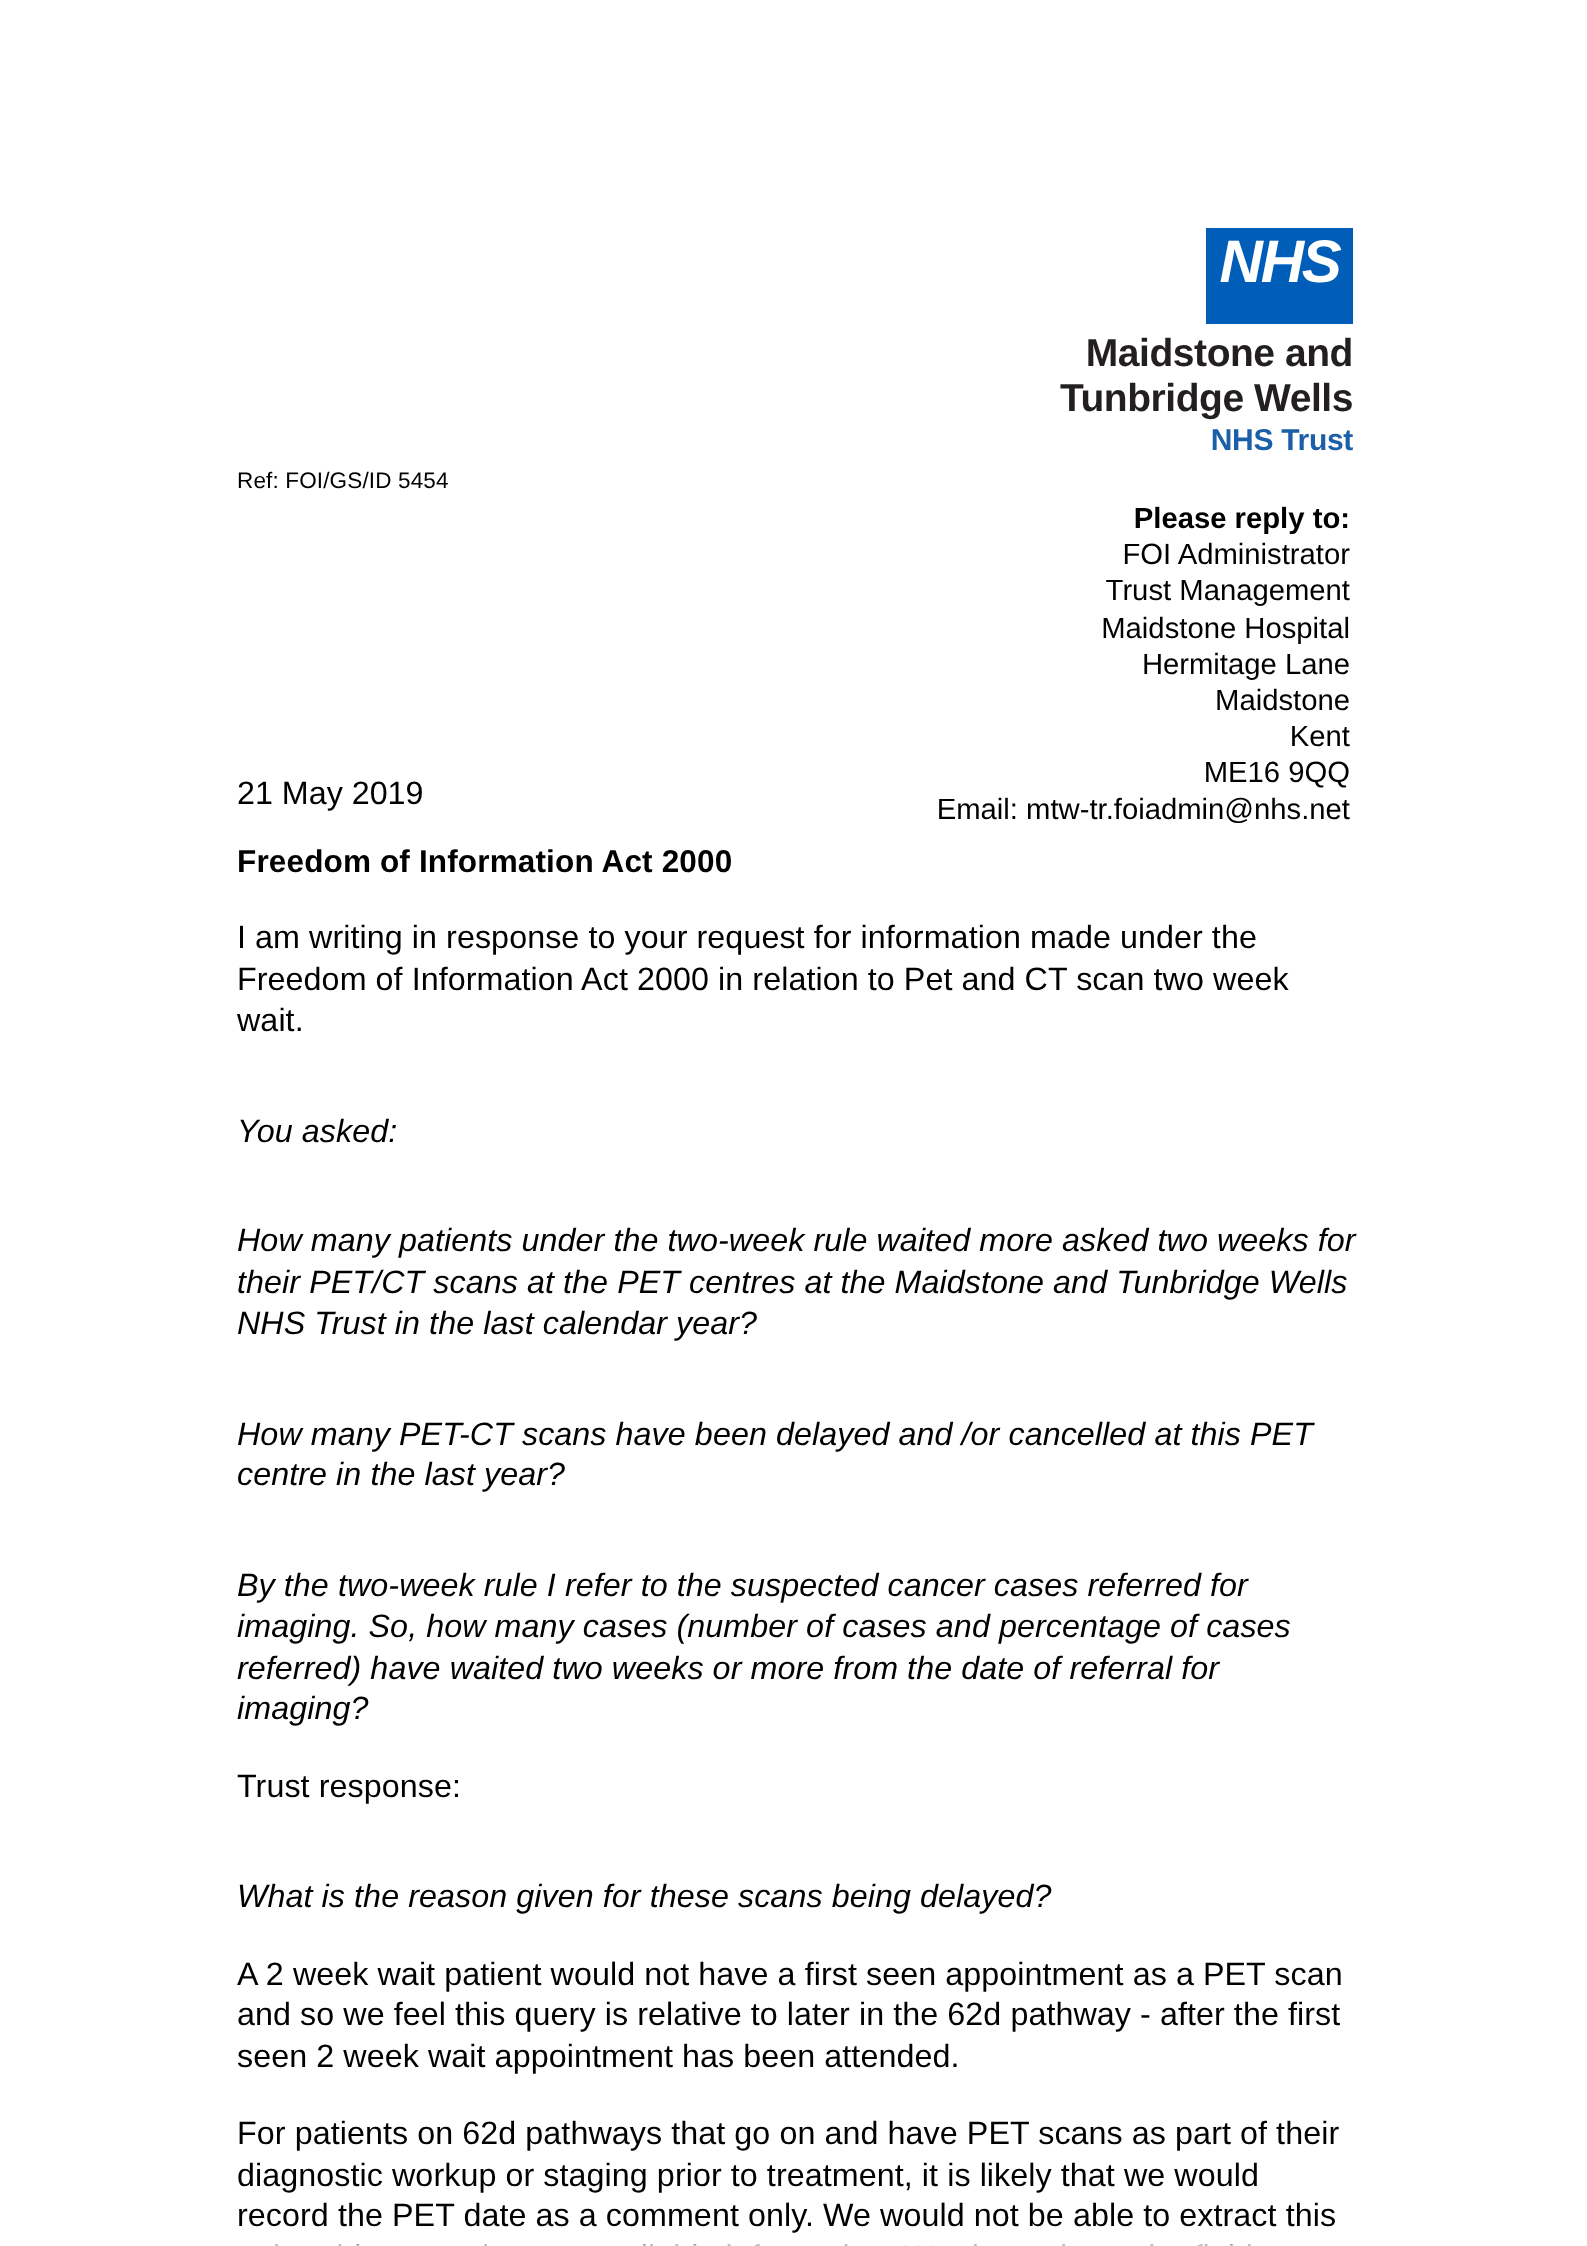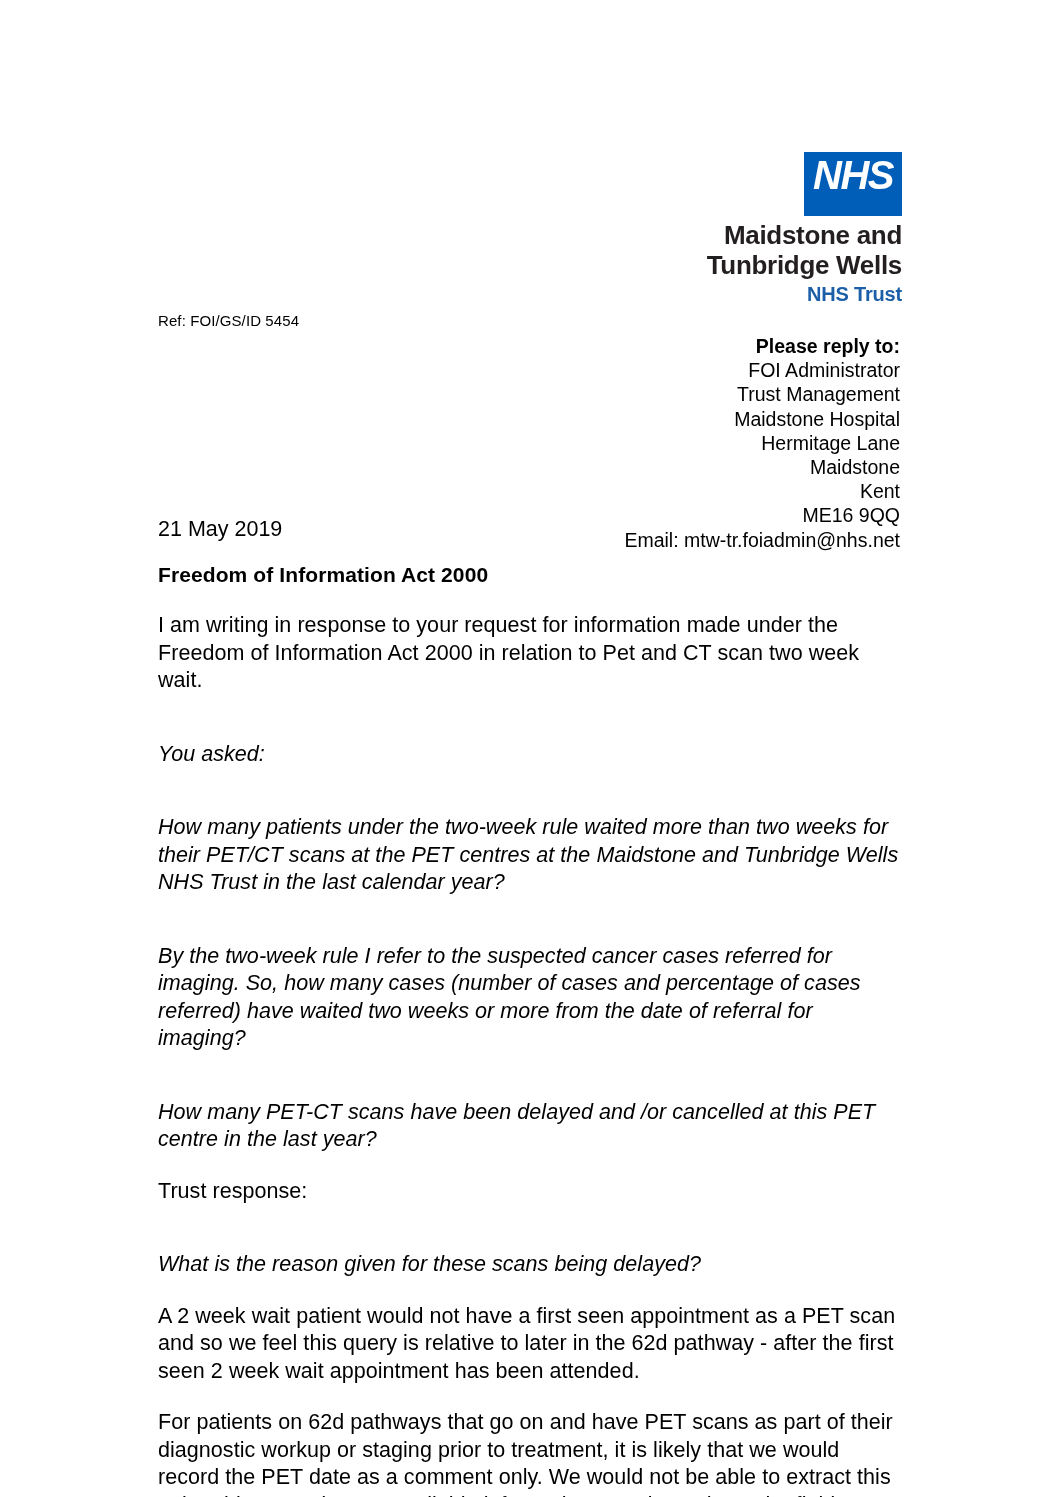--- a/index.html
+++ b/index.html
@@ -155,25 +155,25 @@
   <div class="date-line">21 May 2019</div>
 
   <div class="body-col">
 
     <p class="subject">Freedom of Information Act 2000</p>
 
     <p class="para">I am writing in response to your request for information made under the Freedom of Information Act 2000 in relation to Pet and CT scan two week wait.</p>
 
     <p class="para italic q-lead">You asked:</p>
 
-    <p class="para italic">How many patients under the two-week rule waited more than two weeks for their PET/CT scans at the PET centres at the Maidstone and Tunbridge Wells NHS Trust in the last calendar year?</p>
+    <p class="para italic">How many patients under the two-week rule waited more asked two weeks for their PET/CT scans at the PET centres at the Maidstone and Tunbridge Wells NHS Trust in the last calendar year?</p>
+
+    <p class="para italic">How many PET-CT scans have been delayed and /or cancelled at this PET centre in the last year?</p>
 
     <p class="para italic">By the two-week rule I refer to the suspected cancer cases referred for imaging. So, how many cases (number of cases and percentage of cases referred) have waited two weeks or more from the date of referral for imaging?</p>
-
-    <p class="para italic">How many PET-CT scans have been delayed and /or cancelled at this PET centre in the last year?</p>
 
     <p class="para">Trust response:</p>
 
     <p class="para italic">What is the reason given for these scans being delayed?</p>
 
     <p class="para">A 2 week wait patient would not have a first seen appointment as a PET scan and so we feel this query is relative to later in the 62d pathway - after the first seen 2 week wait appointment has been attended.</p>
 
     <p class="para">For patients on 62d pathways that go on and have PET scans as part of their diagnostic workup or staging prior to treatment, it is likely that we would record the PET date as a comment only. We would not be able to extract this to be able to produce any reliable information.  We do not have the fields necessary to calculate if the patient waited 2 weeks or more for the scan.</p>
 
   </div>

